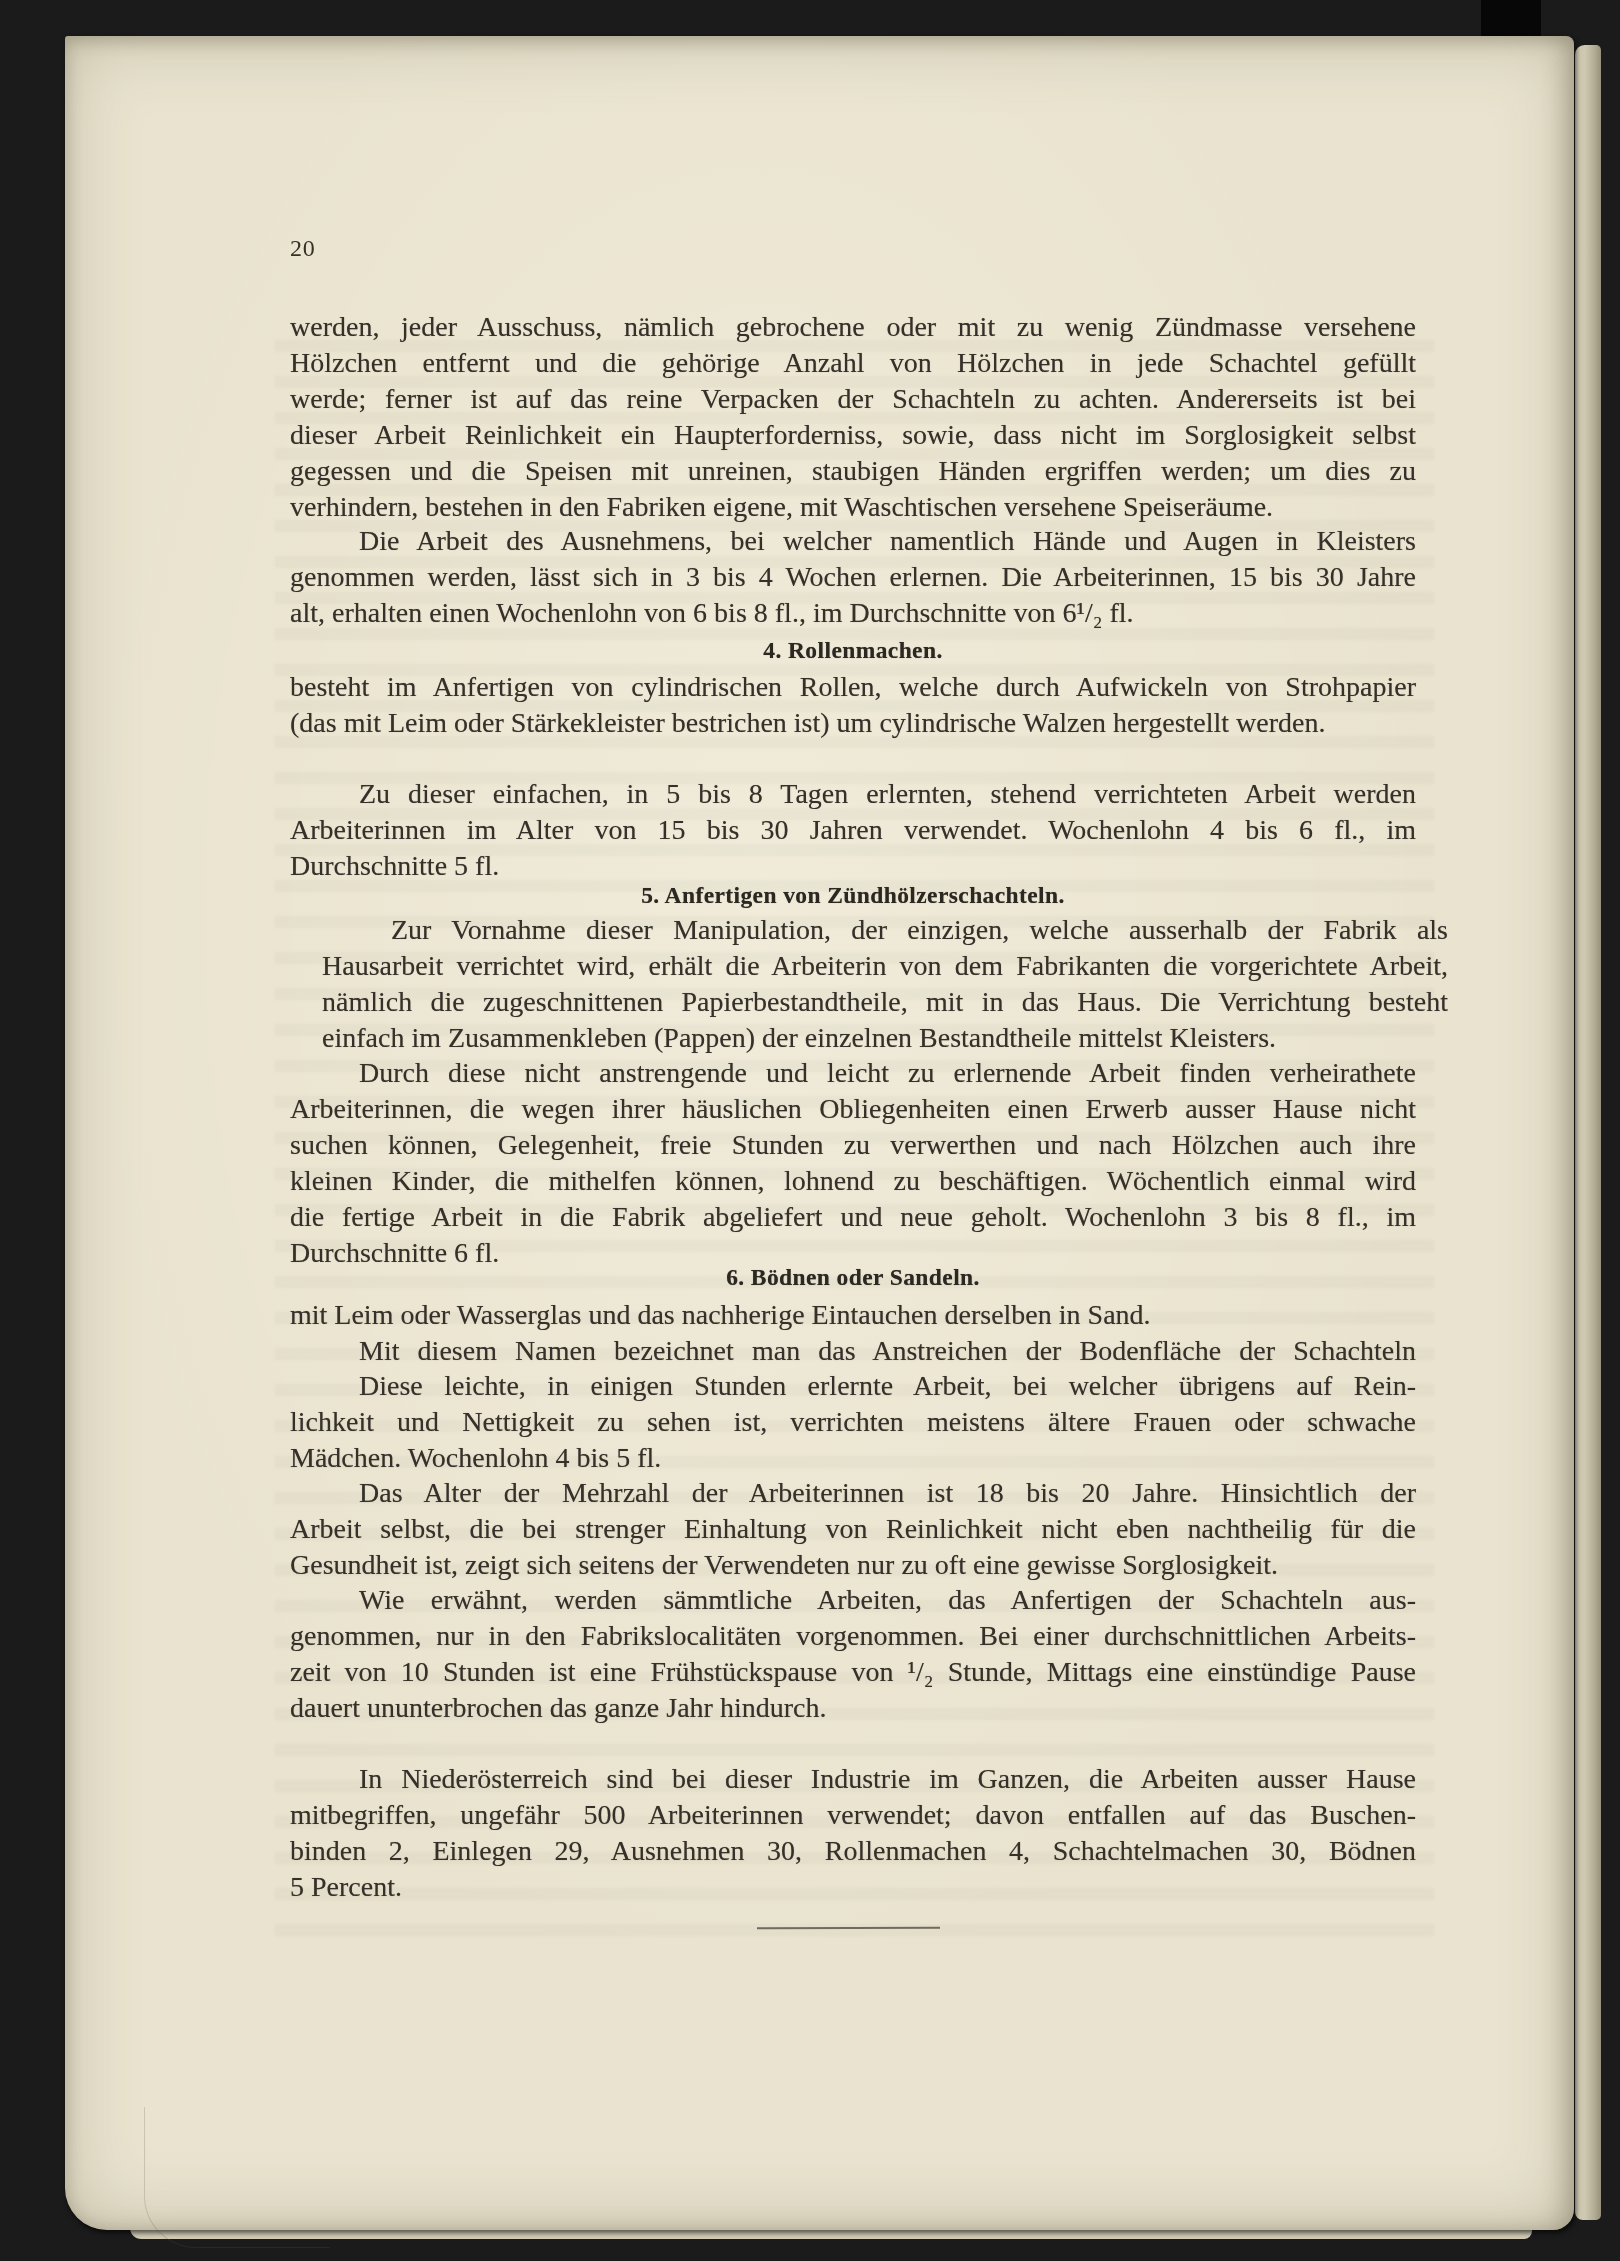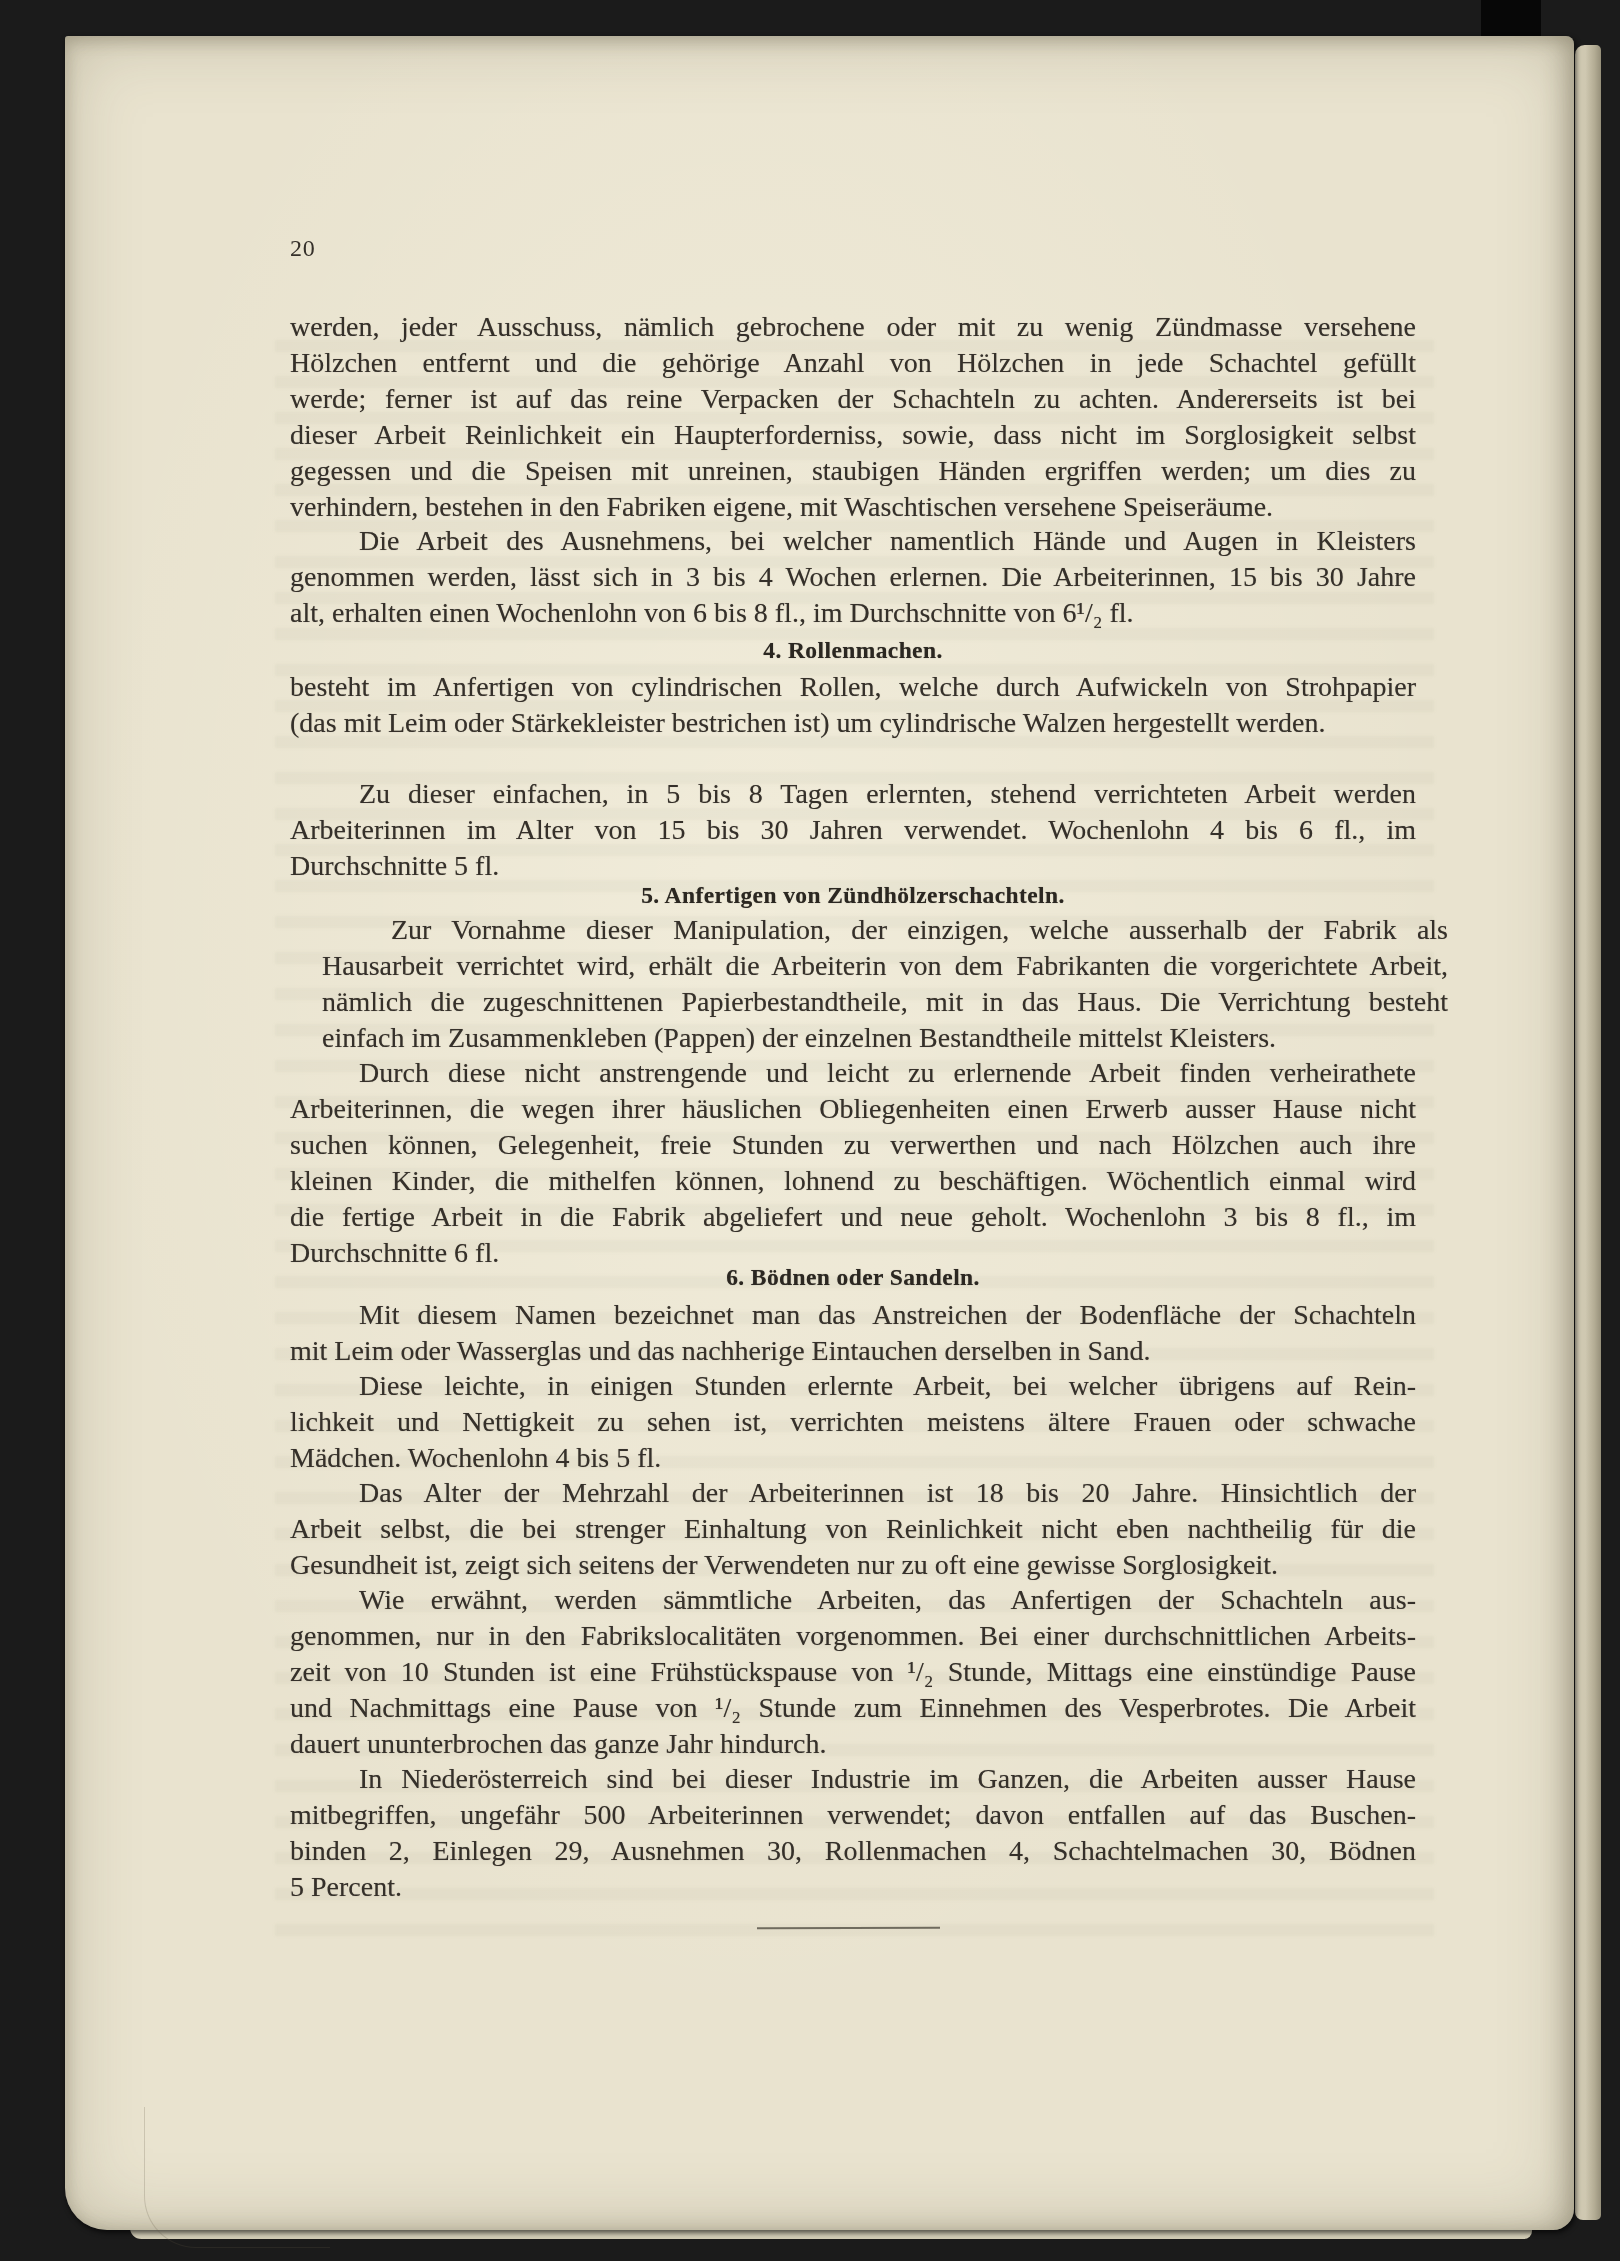--- a/index.html
+++ b/index.html
@@ -151,38 +151,37 @@
       <div class="para" style="top: 1055px;">
         <div class="line indent">Durch diese nicht anstrengende und leicht zu erlernende Arbeit finden verheirathete</div>
         <div class="line">Arbeiterinnen, die wegen ihrer häuslichen Obliegenheiten einen Erwerb ausser Hause nicht</div>
         <div class="line">suchen können, Gelegenheit, freie Stunden zu verwerthen und nach Hölzchen auch ihre</div>
         <div class="line">kleinen Kinder, die mithelfen können, lohnend zu beschäftigen.  Wöchentlich einmal wird</div>
         <div class="line">die fertige Arbeit in die Fabrik abgeliefert und neue geholt.  Wochenlohn 3 bis 8 fl., im</div>
         <div class="line last">Durchschnitte 6 fl.</div>
       </div>
       <div class="heading" style="top: 1259px;">6. Bödnen oder Sandeln.</div>
       <div class="para" style="top: 1297px;">
+        <div class="line last">mit Leim oder Wasserglas und das nachherige Eintauchen derselben in Sand.</div>
         <div class="line indent">Mit diesem Namen bezeichnet man das Anstreichen der Bodenfläche der Schachteln</div>
-        <div class="line last">mit Leim oder Wasserglas und das nachherige Eintauchen derselben in Sand.</div>
       </div>
       <div class="para" style="top: 1368px;">
         <div class="line indent">Diese leichte, in einigen Stunden erlernte Arbeit, bei welcher übrigens auf Rein-</div>
         <div class="line">lichkeit und Nettigkeit zu sehen ist, verrichten meistens ältere Frauen oder schwache</div>
         <div class="line last">Mädchen.  Wochenlohn 4 bis 5 fl.</div>
       </div>
       <div class="para" style="top: 1475px;">
         <div class="line indent">Das Alter der Mehrzahl der Arbeiterinnen ist 18 bis 20 Jahre.  Hinsichtlich der</div>
         <div class="line">Arbeit selbst, die bei strenger Einhaltung von Reinlichkeit nicht eben nachtheilig für die</div>
         <div class="line last">Gesundheit ist, zeigt sich seitens der Verwendeten nur zu oft eine gewisse Sorglosigkeit.</div>
       </div>
       <div class="para" style="top: 1582px;">
         <div class="line indent">Wie erwähnt, werden sämmtliche Arbeiten, das Anfertigen der Schachteln aus-</div>
         <div class="line">genommen, nur in den Fabrikslocalitäten vorgenommen. Bei einer durchschnittlichen Arbeits-</div>
         <div class="line">zeit von 10 Stunden ist eine Frühstückspause von ¹/₂ Stunde, Mittags eine einstündige Pause</div>
-        <div class="line">und Nachmittags eine Pause von ¹/₂ Stunde zum Einnehmen des Vesperbrotes.  Die Arbeit</div>
         <div class="line last">dauert ununterbrochen das ganze Jahr hindurch.</div>
       </div>
       <div class="para" style="top: 1761px;">
         <div class="line indent">In Niederösterreich sind bei dieser Industrie im Ganzen, die Arbeiten ausser Hause</div>
         <div class="line">mitbegriffen, ungefähr 500 Arbeiterinnen verwendet; davon entfallen auf das Buschen-</div>
         <div class="line">binden 2, Einlegen 29, Ausnehmen 30, Rollenmachen 4, Schachtelmachen 30, Bödnen</div>
         <div class="line last">5 Percent.</div>
       </div>
       <div class="rule" style="top: 1927px;"></div>
     </div>

